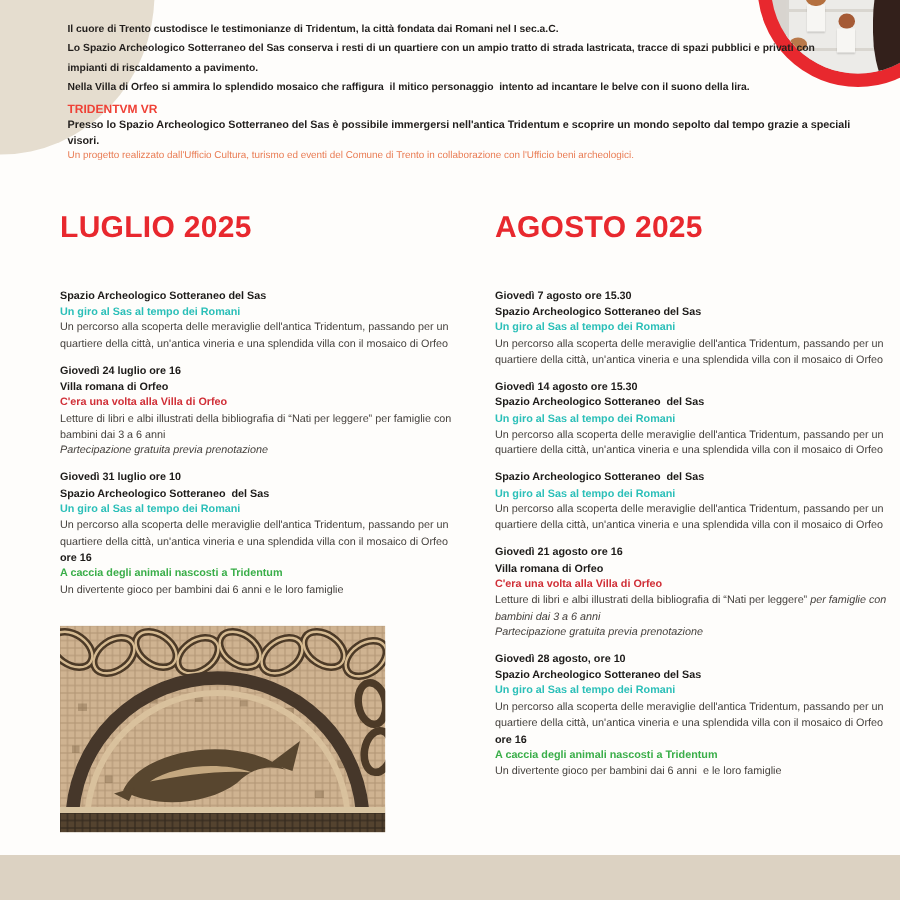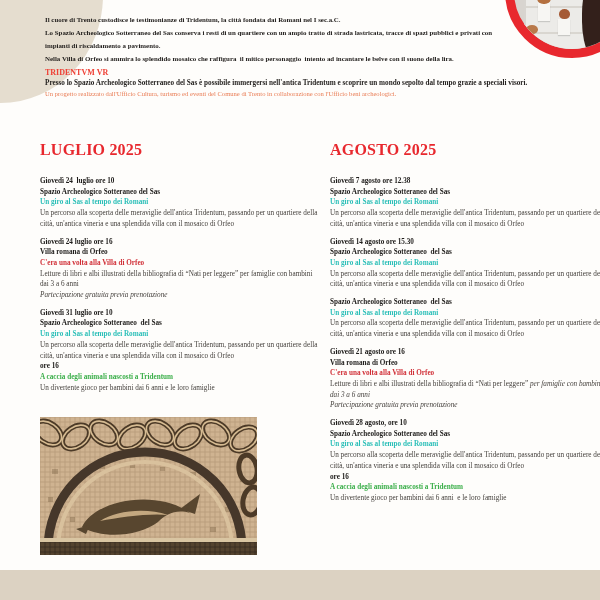--- a/index.html
+++ b/index.html
@@ -1,17 +1,17 @@
 <!DOCTYPE html>
 <html><head>
 <meta charset="utf-8">
 <style>
   html,body{margin:0;padding:0;background:#ffffff;}
   .page{position:relative;width:600px;height:600px;overflow:hidden;
-        background:#fefdfb;font-family:Liberation Serif, serif;color:#1d1b19;}
+        background:#fefdfb;font-family:Liberation Sans, sans-serif;color:#1d1b19;}
 
   
   .blob{position:absolute;left:-102px;top:-112px;width:205px;height:215px;
         border-radius:50%;background:#e5ddcf;}
   .photo-circle{position:absolute;left:505px;top:-76px;width:116px;height:116px;
         border:9px solid #e8282e;border-radius:50%;background:#d8d4cf;overflow:hidden;}
   .photo-circle .case{position:absolute;left:10px;top:55px;width:60px;height:70px;
         background:#ecebe8;border-left:2px solid #d8d5d0;border-right:2px solid #cfccc6;}
   .photo-circle .shelf{position:absolute;left:0;width:100%;height:2px;background:#d9d6d0;}
   .pot{position:absolute;background:#b4703f;border-radius:50% 50% 46% 46%;}
@@ -26,21 +26,21 @@
   .vr div{line-height:10.3px;white-space:pre-wrap;}
   .vr-title{color:#ef4136;font-weight:bold;font-size:8px;}
   .vr-sub{color:#ef4136;font-weight:bold;font-size:7.2px;}
   .vr-body{font-weight:bold;font-size:7.2px;color:#211e1c;}
   .vr-note{color:#e97c54;font-size:6.6px;}
   .vr-hours{font-weight:bold;font-size:7.2px;color:#211e1c;}
 
   
   .col{position:absolute;top:141px;width:278px;}
   .col0{left:40px;} .col1{left:330px;}
-  .month-header{font-size:16px;font-weight:bold;color:#e8282e;letter-spacing:.2px;margin-bottom:17px;}
+  .month-header{font-size:20px;font-weight:bold;color:#e8282e;letter-spacing:.2px;margin-bottom:28px;}
   .event{margin-bottom:7px;}
   .line{font-size:7.2px;line-height:10.7px;color:#45413d;white-space:pre-wrap;}
   .date,.place,.time{font-weight:bold;color:#1d1b19;}
   .title-teal{font-weight:bold;color:#2bbfb8;}
   .title-red{font-weight:bold;color:#d02f37;}
   .title-green{font-weight:bold;color:#3aae49;}
   .note,.it{font-style:italic;}
 
   
   .mosaic{position:absolute;left:40px;top:417px;width:217px;height:138px;overflow:hidden;}
@@ -83,21 +83,20 @@
   <div class="vr">
     <div class="vr-title">TRIDENTVM VR</div>
     <div class="vr-body">Presso lo Spazio Archeologico Sotterraneo del Sas è possibile immergersi nell'antica Tridentum e scoprire un mondo sepolto dal tempo grazie a speciali visori.</div>
     <div class="vr-note">Un progetto realizzato dall'Ufficio Cultura, turismo ed eventi del Comune di Trento in collaborazione con l'Ufficio beni archeologici.</div>
   </div>
 
   <div class="col col0">
     <div class="month-header">LUGLIO 2025</div>
     <div class="events">
         <div class="event">
-          <div class="line date"><span>Giovedì 24  luglio ore 10</span></div>
           <div class="line place"><span>Spazio Archeologico Sotteraneo del Sas</span></div>
           <div class="line title-teal"><span>Un giro al Sas al tempo dei Romani</span></div>
           <div class="line body"><span>Un percorso alla scoperta delle meraviglie dell'antica Tridentum, passando per un quartiere della città, un'antica vineria e una splendida villa con il mosaico di Orfeo</span></div>
         </div>
         <div class="event">
           <div class="line date"><span>Giovedì 24 luglio ore 16</span></div>
           <div class="line place"><span>Villa romana di Orfeo</span></div>
           <div class="line title-red"><span>C'era una volta alla Villa di Orfeo</span></div>
           <div class="line body"><span>Letture di libri e albi illustrati della bibliografia di “Nati per leggere” per famiglie con bambini dai 3 a 6 anni</span></div>
           <div class="line note"><span>Partecipazione gratuita previa prenotazione</span></div>
@@ -111,21 +110,21 @@
           <div class="line title-green"><span>A caccia degli animali nascosti a Tridentum</span></div>
           <div class="line body"><span>Un divertente gioco per bambini dai 6 anni e le loro famiglie</span></div>
         </div>
       </div>
   </div>
 
   <div class="col col1">
     <div class="month-header">AGOSTO 2025</div>
     <div class="events">
         <div class="event">
-          <div class="line date"><span>Giovedì 7 agosto ore 12.38</span></div>
+          <div class="line date"><span>Giovedì 7 agosto ore 15.30</span></div>
           <div class="line place"><span>Spazio Archeologico Sotteraneo del Sas</span></div>
           <div class="line title-teal"><span>Un giro al Sas al tempo dei Romani</span></div>
           <div class="line body"><span>Un percorso alla scoperta delle meraviglie dell'antica Tridentum, passando per un quartiere della città, un'antica vineria e una splendida villa con il mosaico di Orfeo</span></div>
         </div>
         <div class="event">
           <div class="line date"><span>Giovedì 14 agosto ore 15.30</span></div>
           <div class="line place"><span>Spazio Archeologico Sotteraneo  del Sas</span></div>
           <div class="line title-teal"><span>Un giro al Sas al tempo dei Romani</span></div>
           <div class="line body"><span>Un percorso alla scoperta delle meraviglie dell'antica Tridentum, passando per un quartiere della città, un'antica vineria e una splendida villa con il mosaico di Orfeo</span></div>
         </div>

